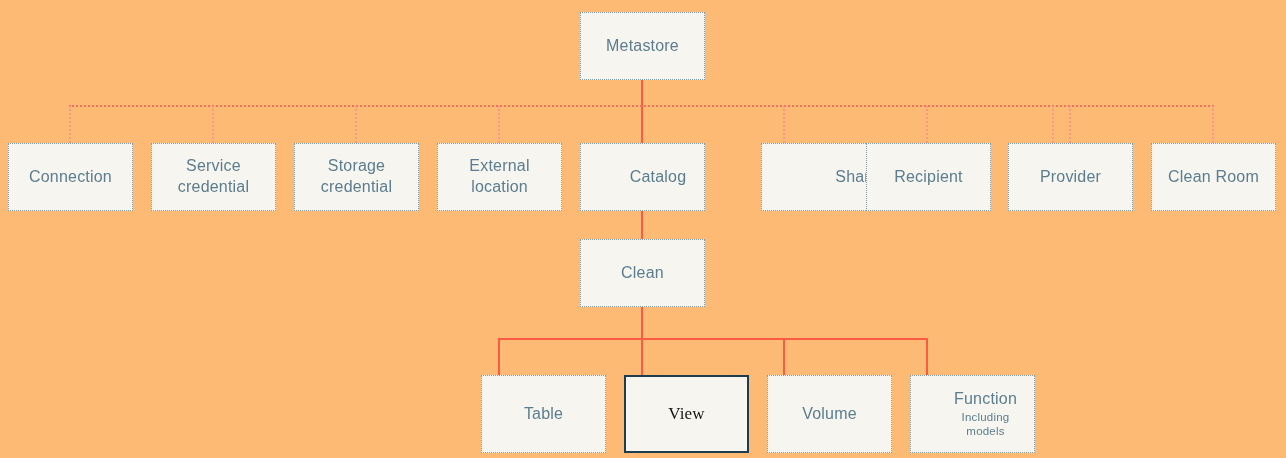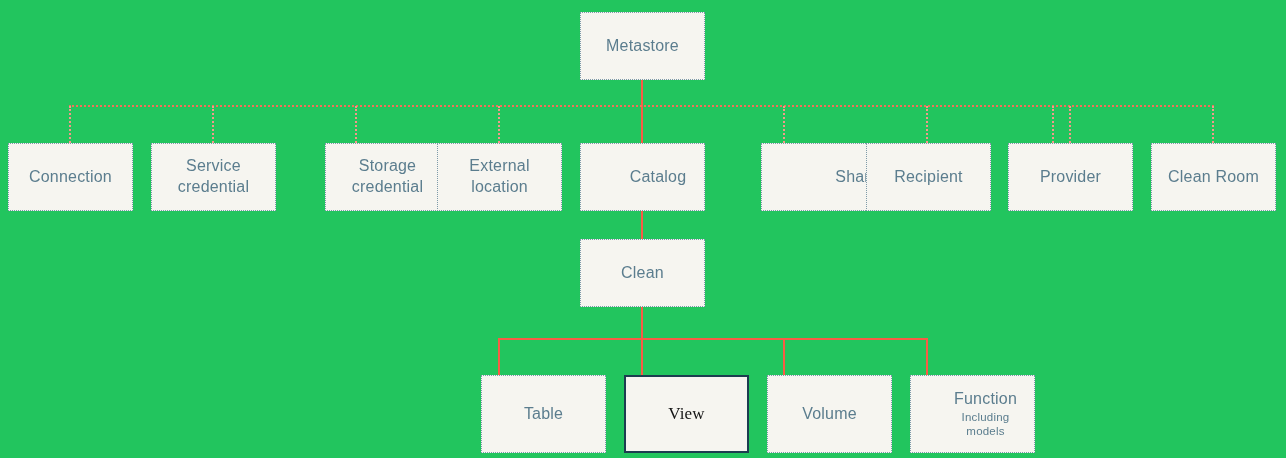--- a/index.html
+++ b/index.html
@@ -5,21 +5,21 @@
   html, body {
     margin: 0;
     padding: 0;
     background: #ffffff;
     font-family: "Liberation Sans", "DejaVu Sans", sans-serif;
   }
   .canvas {
     position: relative;
     width: 1286px;
     height: 458px;
-    background: #22c55e;
+    background: #fdba74;
     overflow: hidden;
   }
   .node {
     position: absolute;
     width: 125px;
     height: 68px;
     box-sizing: border-box;
     background: var(--box-bg);
     border: 1px dotted var(--box-border);
     color: var(--box-text);
@@ -80,21 +80,21 @@
   <div class="node" style="left:580px; top:12px;">
     <span>Metastore</span>
   </div>
 
   <div class="node" style="left:8px; top:143px;">
     <span>Connection</span>
   </div>
   <div class="node" style="left:151px; top:143px;">
     <span>Service credential</span>
   </div>
-  <div class="node" style="left:294px; top:143px;margin-left:31px;">
+  <div class="node" style="left:294px; top:143px;">
     <span>Storage credential</span>
   </div>
   <div class="node" style="left:437px; top:143px;">
     <span>External location</span>
   </div>
   <div class="node" style="left:580px; top:143px;padding-left:37px;">
     <span>Catalog</span>
   </div>
   <div class="node" style="left:761px; top:143px;align-items:flex-end;">
     <span>Share</span>

